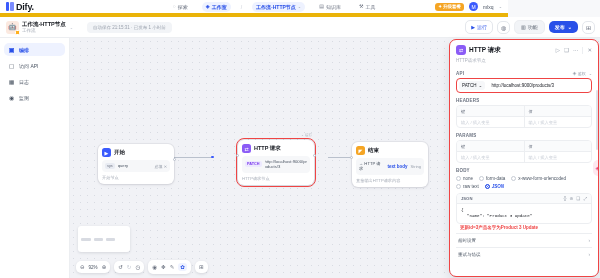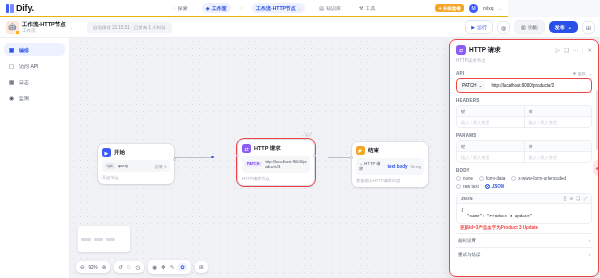--- a/index.html
+++ b/index.html
@@ -7,21 +7,21 @@
     width: 600px; height: 278px;
     font-family: "Liberation Sans", sans-serif;
     background: #f7f8fa;
     overflow: hidden;
   }
   .app { position: relative; width: 600px; height: 278px; }
 
   
   .topbar {
     position: absolute; top: 0; left: 0; width: 508px; height: 17px;
-    background: #ffffff; border-bottom: 1px solid #eab308;
+    background: #ffffff; border-bottom: 4px solid #eab308;
     display: flex; align-items: center;
   }
   .logo-wrap { display: flex; align-items: center; gap: 2px; margin-left: 6px; }
   .logo-mark {
     width: 8px; height: 9px; position: relative;
   }
   .logo-mark i {
     position: absolute; display: block; border-radius: 1px;
   }
   .logo-mark i.a { left: 0; top: 0; width: 3px; height: 9px; background: #3b5bfd; }

